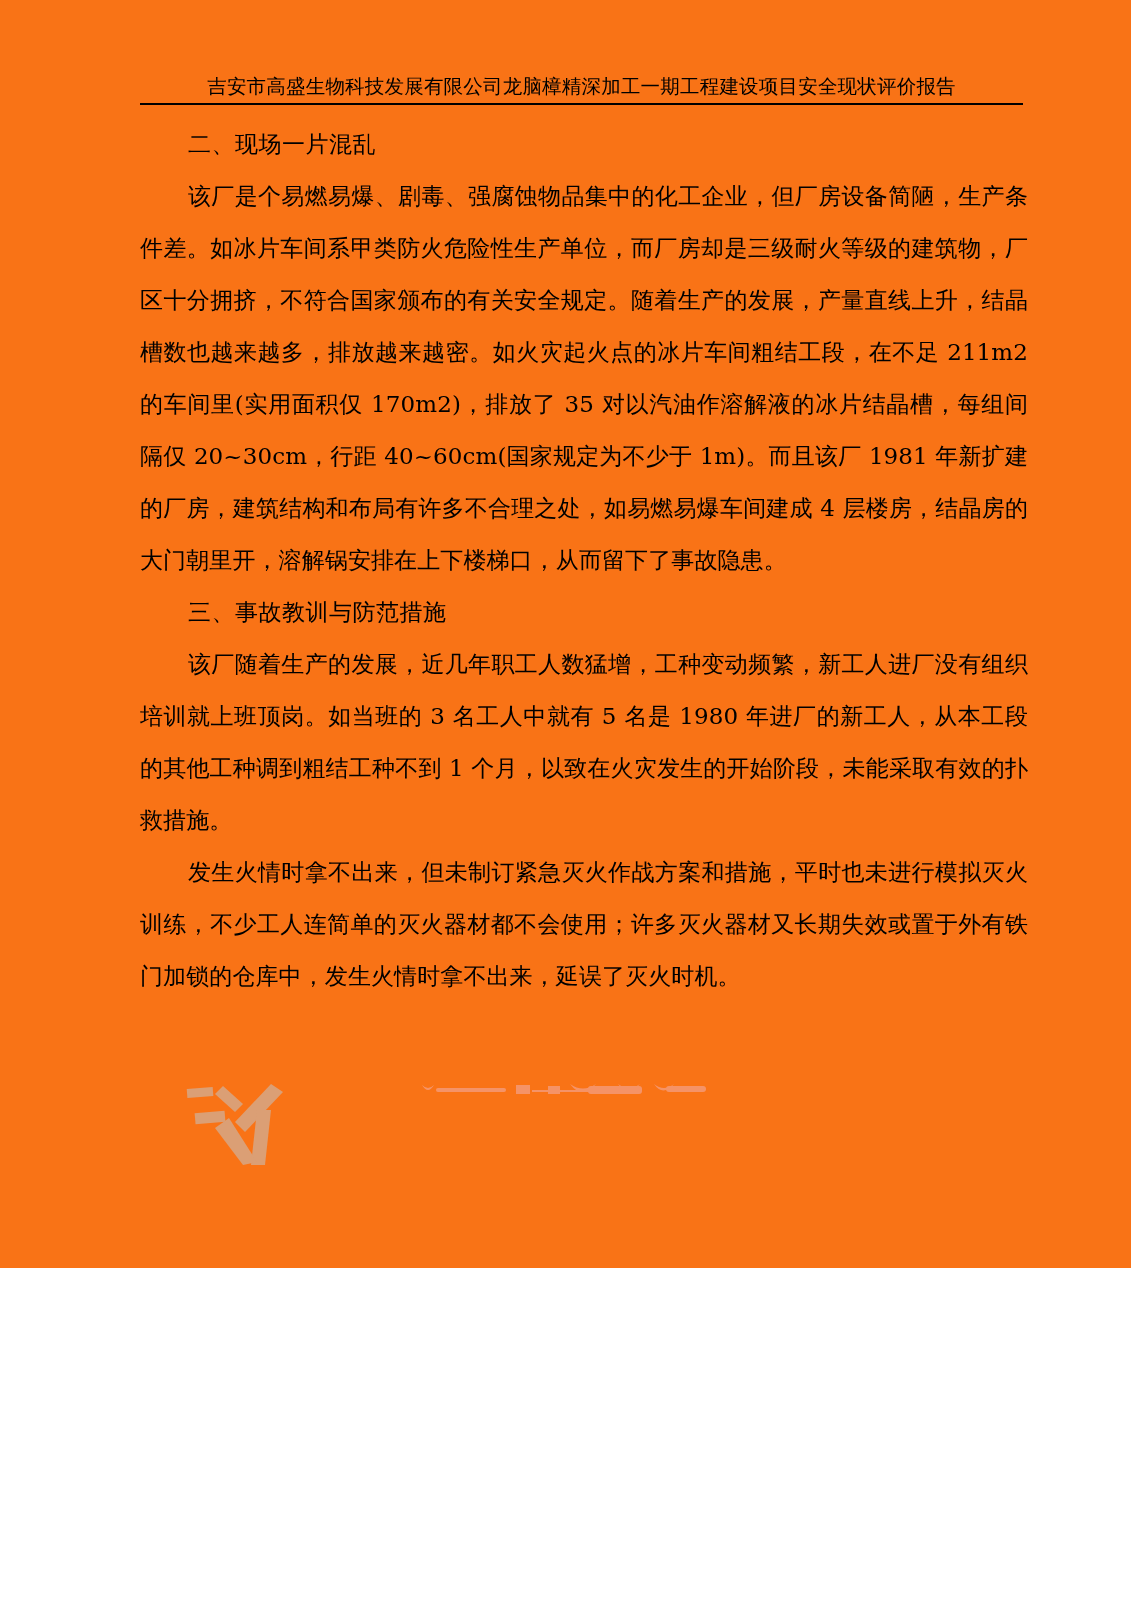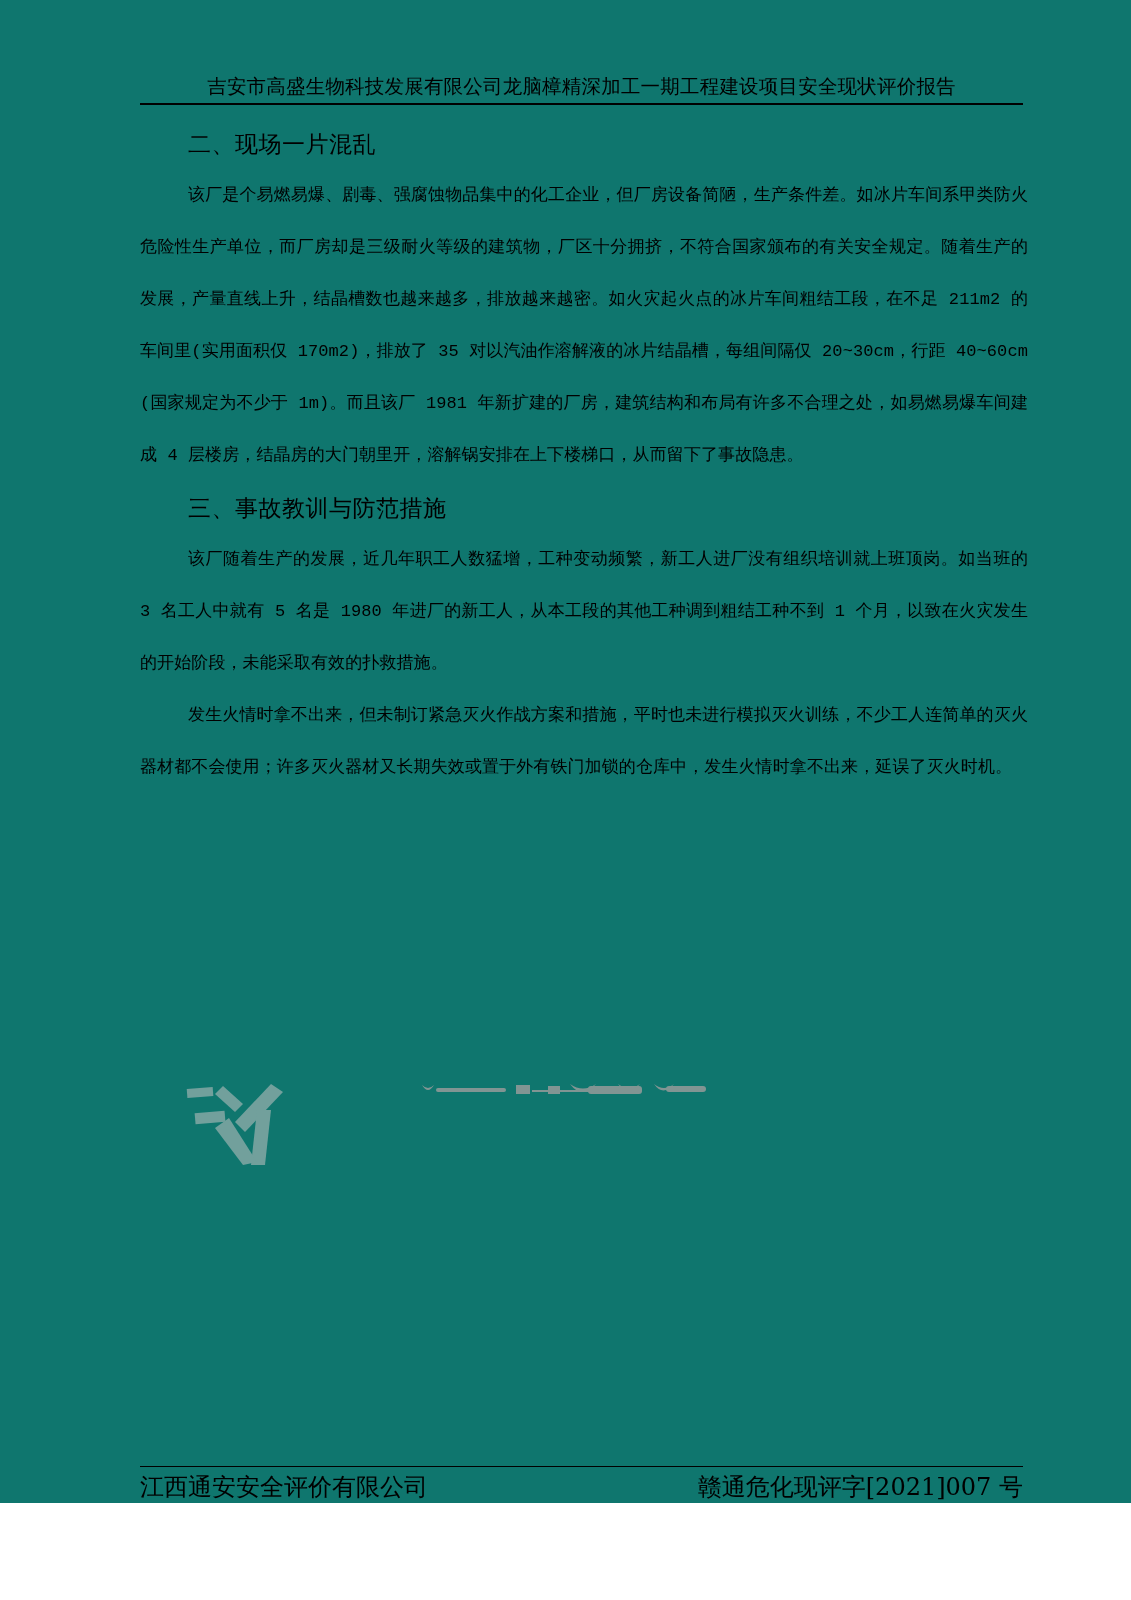--- a/index.html
+++ b/index.html
@@ -3,22 +3,22 @@
 <meta charset="utf-8">
 <style>
   html, body {
     margin: 0;
     padding: 0;
     background: #ffffff;
   }
   .page {
     position: relative;
     width: 1131px;
-    height: 1503px;
-    background: #0f766e;
+    height: 1268px;
+    background: #f97316;
     margin: 0 auto;
     overflow: hidden;
     font-family: "DejaVu Serif", "Liberation Serif", serif;
     color: #000000;
   }
 
   
   .header {
     position: absolute;
     left: 140px;
@@ -46,28 +46,27 @@
     width: 888px;
   }
   .section-heading {
     font-size: 23px;
     line-height: 52px;
     text-indent: 48px;
     letter-spacing: 0.5px;
     white-space: nowrap;
   }
   .para {
-    font-size: 17px;
+    font-size: 23px;
     line-height: 52px;
     text-indent: 48px;
     text-align: justify;
     text-justify: inter-character;
     letter-spacing: 0.1px;
     word-break: break-all;
-    font-family: Liberation Mono, monospace;
   }
 
   
   .watermark {
     position: absolute;
     left: 0;
     top: 0;
     width: 1131px;
     height: 1600px;
     pointer-events: none;

